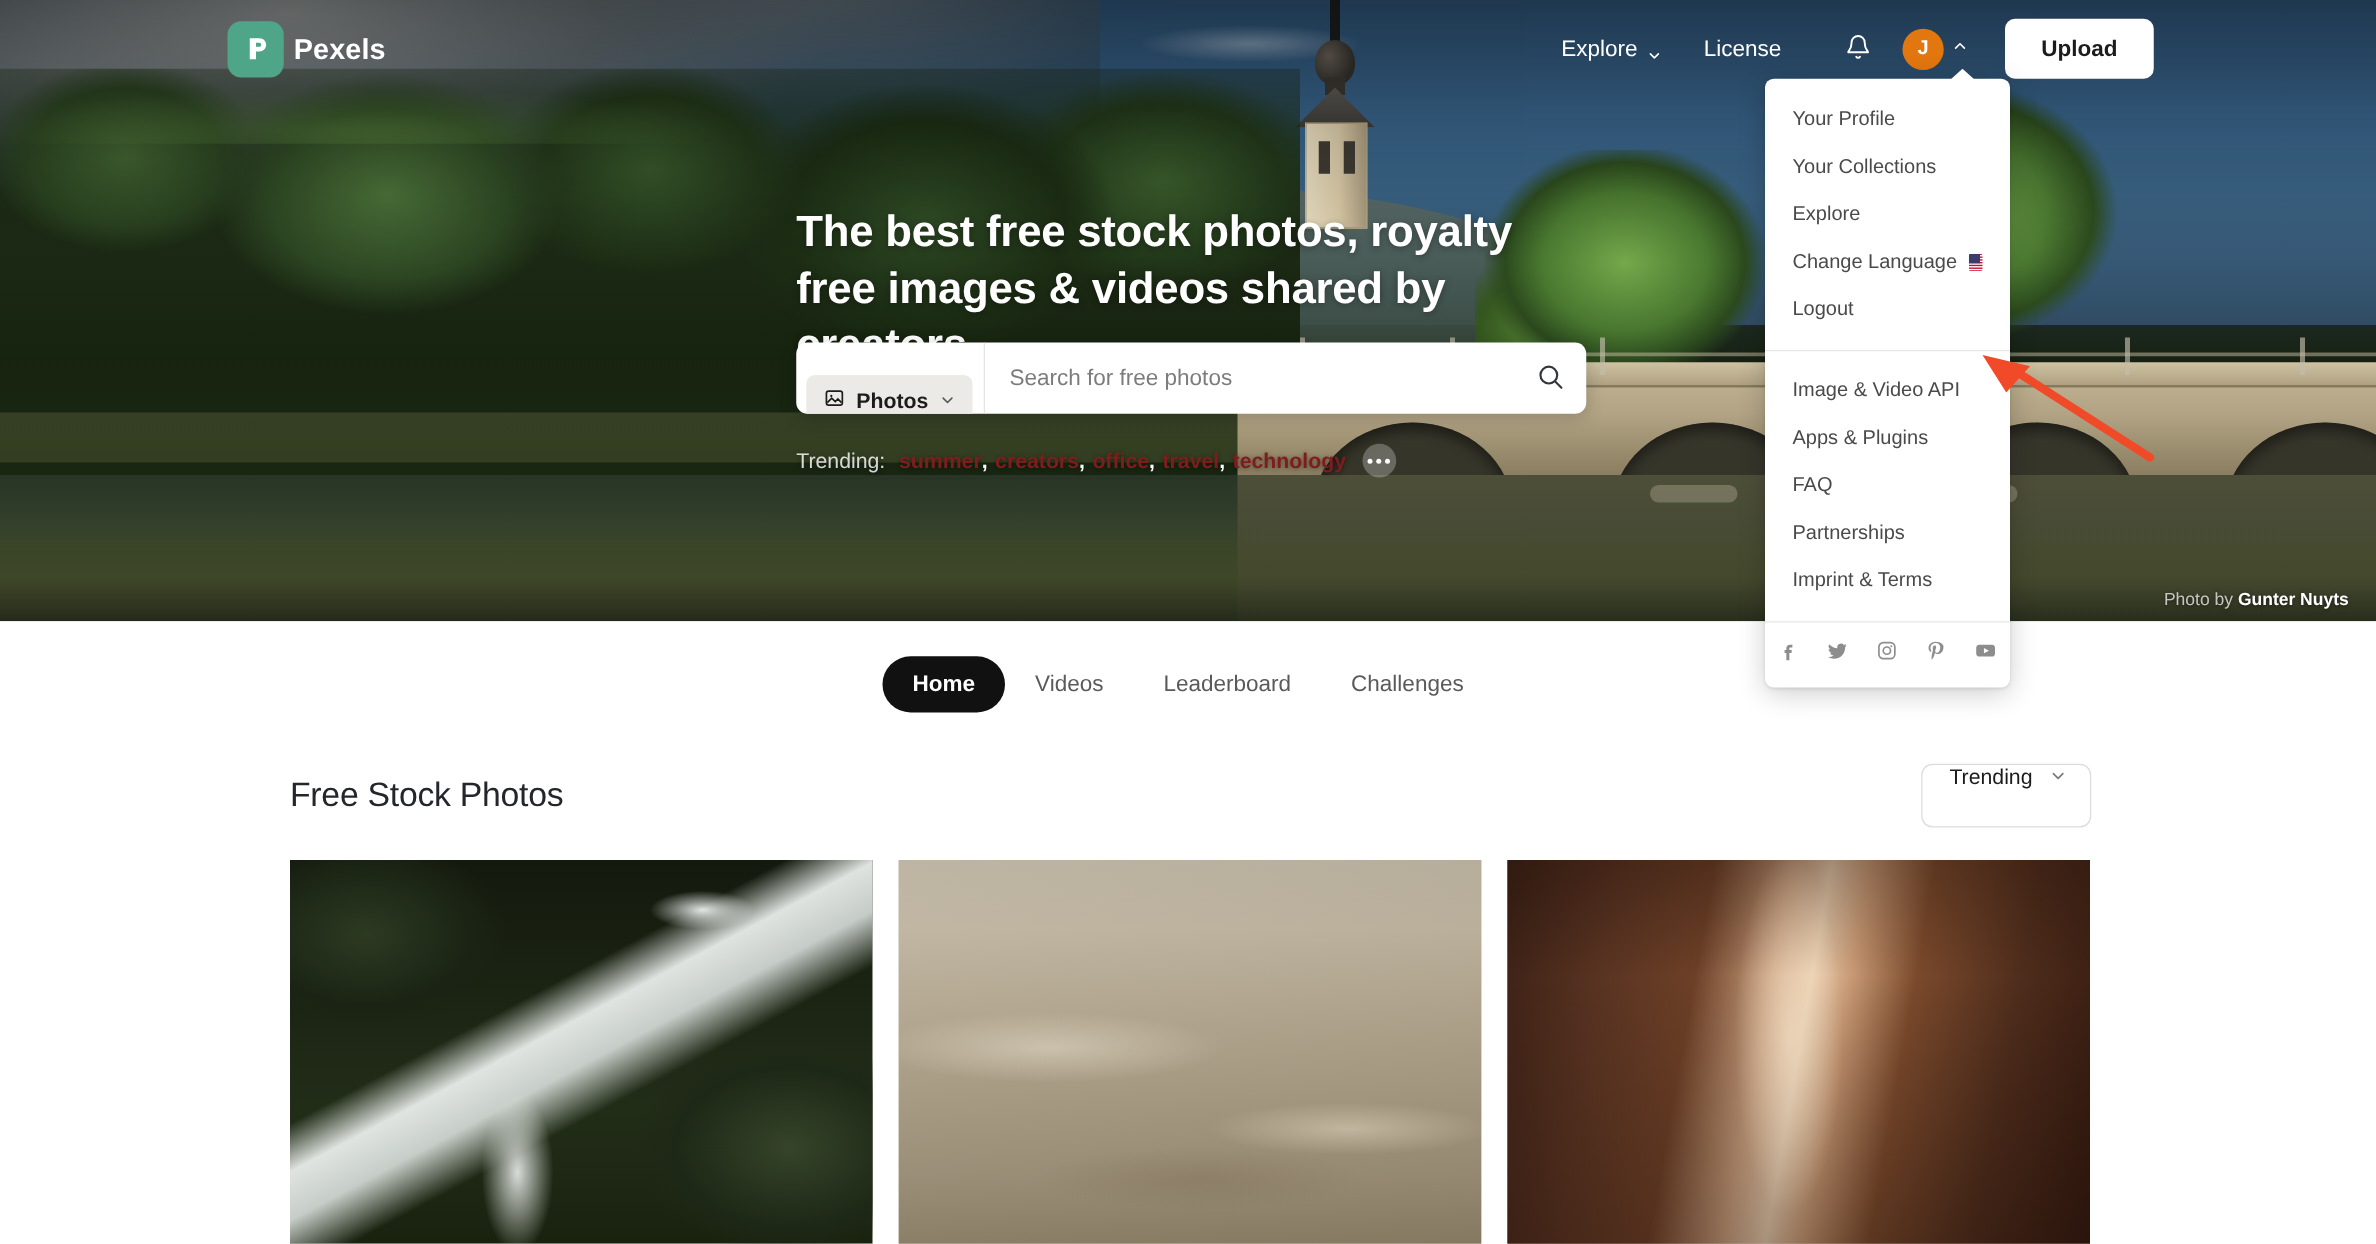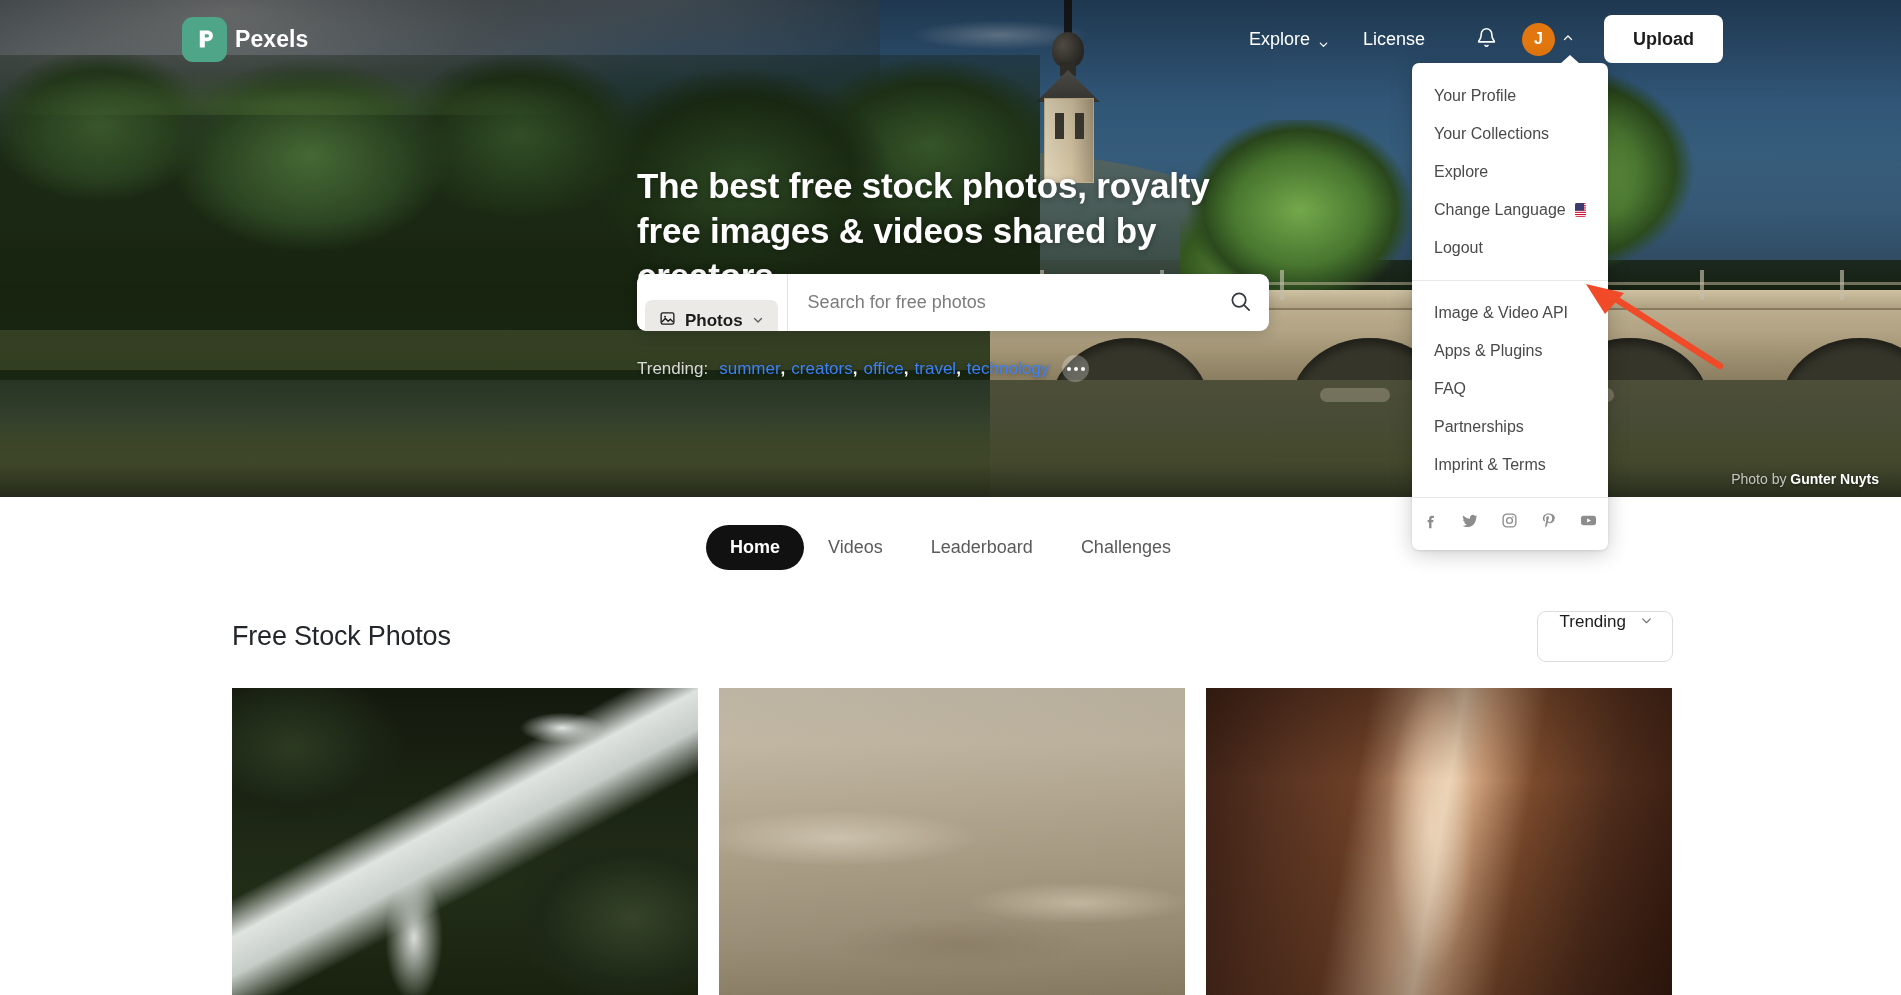--- a/index.html
+++ b/index.html
@@ -277,21 +277,21 @@
     width: 58px; height: 57px; display: flex; align-items: center; justify-content: center;
   }
   .trending {
     position: absolute; left: 637px; top: 355px;
     display: flex; align-items: center; gap: 0;
     color: #fff; font-size: 17px;
     text-shadow: 0 1px 4px rgba(0,0,0,.45);
     justify-content: center;
   }
   .trending .lbl { color: rgba(255,255,255,.82); margin-right: 11px; font-weight: 400; }
-  .trending a { color: #3b82f6; text-decoration: none; font-weight: 400; }
+  .trending a { color: #7f1d1d; text-decoration: none; font-weight: 700; }
   .trending .sep { color: #fff; font-weight: 600; margin-right: 6px; }
   .more-dots {
     margin-left: 13px; width: 27px; height: 27px; border-radius: 50%;
     background: rgba(255,255,255,.26);
     display: flex; align-items: center; justify-content: center;
     gap: 3px; cursor: pointer;
   }
   .more-dots i { width: 4px; height: 4px; border-radius: 50%; background: #fff; display: block; }
   .photo-credit {
     position: absolute; right: 22px; bottom: 10px;

